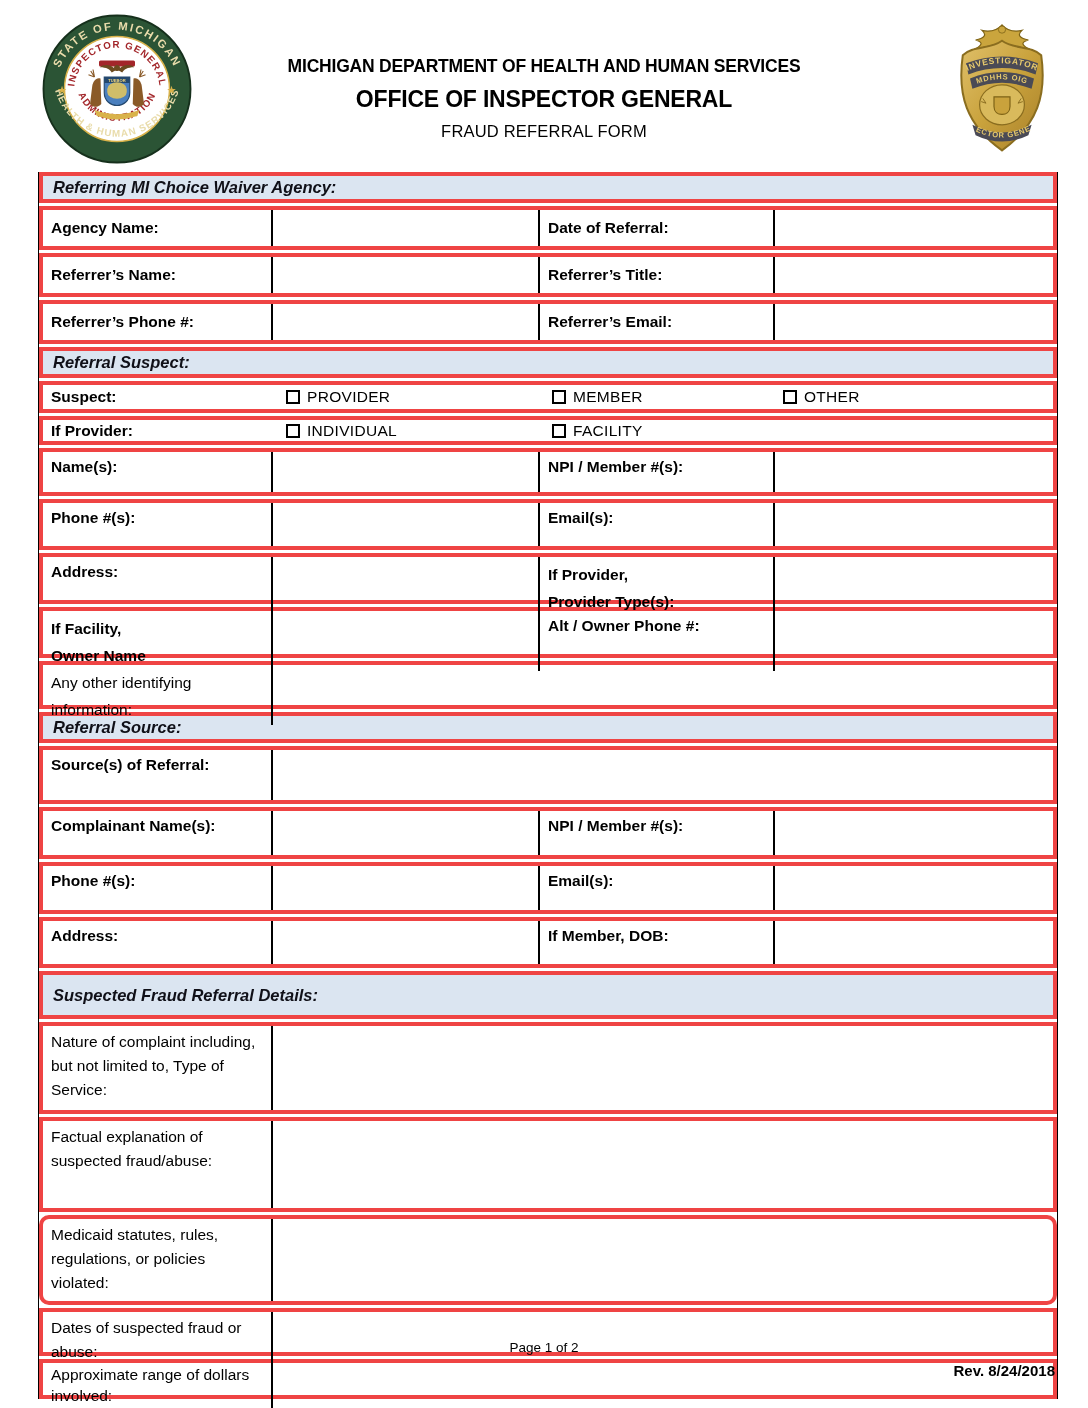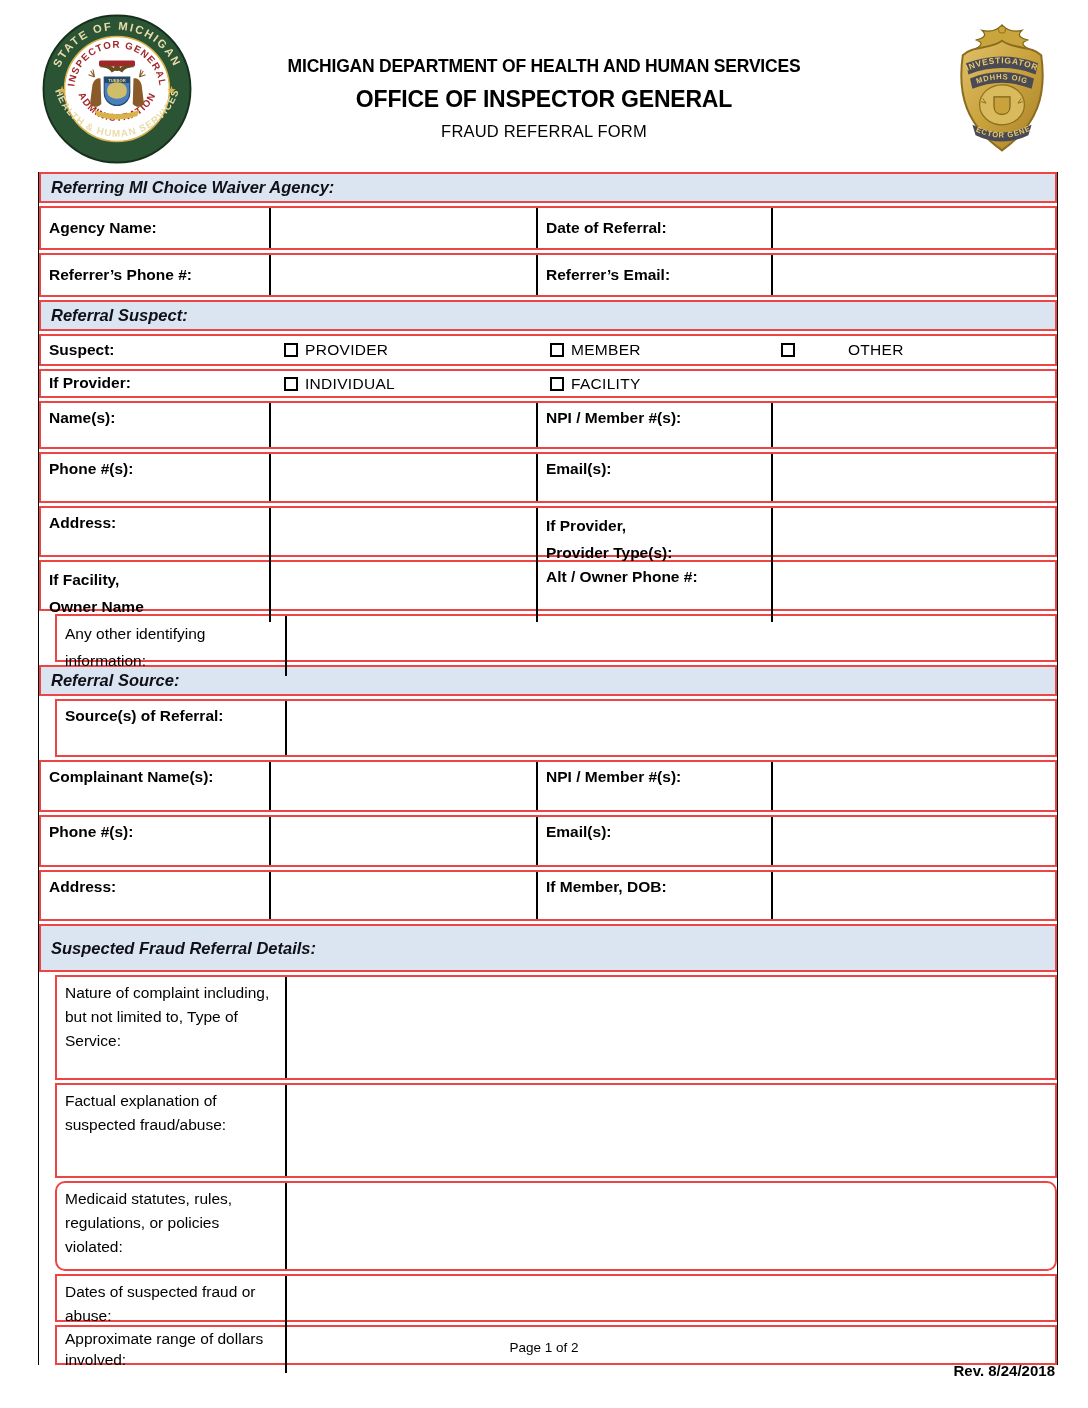--- a/index.html
+++ b/index.html
@@ -20,57 +20,57 @@
   .titles { position: absolute; left: 0; top: 56px; width: 100%; text-align: center; }
   .t1 { font-size: 17.5px; font-weight: bold; letter-spacing: -0.2px; margin-bottom: 9px; }
   .t2 { font-size: 23px; font-weight: bold; letter-spacing: -0.2px; margin-bottom: 9px; }
   .t3 { font-size: 16.5px; font-weight: normal; letter-spacing: 0.2px; }
 
   
   .form-table {
     position: absolute; left: 38px; top: 172px; width: 1020px;
     border-left: 1.5px solid #000; border-right: 1.5px solid #000;
   }
-  .box { border: 2px solid #ef4444; margin-bottom: 3px; background: #fff; }
+  .box { border: 4px solid #ef4444; margin-bottom: 3px; background: #fff; }
   .box:last-child { margin-bottom: 0; }
   .sec {
     background: #dbe5f1;
     height: 31px;
     display: flex; align-items: center;
     padding-left: 10px;
     font-size: 16.5px; font-weight: bold; font-style: italic;
     color: #101018;
   }
   .row { display: grid; }
   .g4 { grid-template-columns: 230px 267px 235px 1fr; }
-  .g2 { grid-template-columns: 230px 1fr; margin-left: 16px; }
+  .g2 { grid-template-columns: 230px 1fr; }
   .cell { padding: 3px 6px 2px 8px; }
   .lbl { font-weight: bold; font-size: 15.5px; border-right: 2px solid #000; line-height: 1.45; }
   .lbl.reg { font-weight: normal; }
   .lbl.pre { white-space: pre-line; line-height: 1.75; }
   .val { border-right: 2px solid #000; }
   .val.last { border-right: none; }
   .vmid .cell { display: flex; align-items: center; padding-top: 0; padding-bottom: 0; }
   .tall .lbl, .tall .val { padding-top: 4px; }
 
   
   .h27 { height: 44px; } .h29 { height: 29px; } .h32 { height: 32px; text-align: center; }
   .h40 { height: 40px; } .h46 { height: 58px; } .h50 { height: 48px; }
   .h51 { height: 51px; } .h52 { height: 52px; }
-  .h90 { height: 90px; border-radius: 10px; } .h92 { height: 105px; } .h95 { height: 95px; }
+  .h90 { height: 90px; border-radius: 10px; } .h92 { height: 92px; } .h95 { height: 95px; }
 
   
   .optcell { display: flex; align-items: center; font-size: 15.5px; }
   .cb {
     display: inline-block; width: 14px; height: 14px;
     border: 2px solid #000; background: #fff;
     margin-right: 7px; flex: 0 0 auto;
   }
   .opt-label { font-weight: normal; letter-spacing: 0.3px; }
-  .pl13 { padding-left: 13px; } .pl12 { padding-left: 12px; } .pl8 { padding-left: 8px; gap: 46px; }
+  .pl13 { padding-left: 13px; } .pl12 { padding-left: 12px; } .pl8 { padding-left: 8px; }
 
   
   .wrap { line-height: 1.55; }
 
   
   .page-num { position: absolute; top: 1340px; left: 0; width: 100%; text-align: center; font-size: 13.5px; }
   .rev { position: absolute; top: 1362px; right: 33px; font-size: 15px; font-weight: bold; }
 
   
   .sealRing { font-size: 15px; font-weight: bold; fill: #e9dcab; letter-spacing: 2.5px; font-family: "Liberation Sans", sans-serif; }
@@ -157,20 +157,26 @@
 
     <div class="box sec">Referring MI Choice Waiver Agency:</div>
 
     <div class="box row g4 h27 vmid">
       <div class="cell lbl">Agency Name:</div>
       <div class="cell val"></div>
       <div class="cell lbl">Date of Referral:</div>
       <div class="cell val last"></div>
     </div>
 
+    <div class="box row g4 h27 vmid">
+      <div class="cell lbl">Referrer’s Name:</div>
+      <div class="cell val"></div>
+      <div class="cell lbl">Referrer’s Title:</div>
+      <div class="cell val last"></div>
+    </div>
 
     <div class="box row g4 h27 vmid">
       <div class="cell lbl">Referrer’s Phone #:</div>
       <div class="cell val"></div>
       <div class="cell lbl">Referrer’s Email:</div>
       <div class="cell val last"></div>
     </div>
 
     <div class="box sec">Referral Suspect:</div>
 

